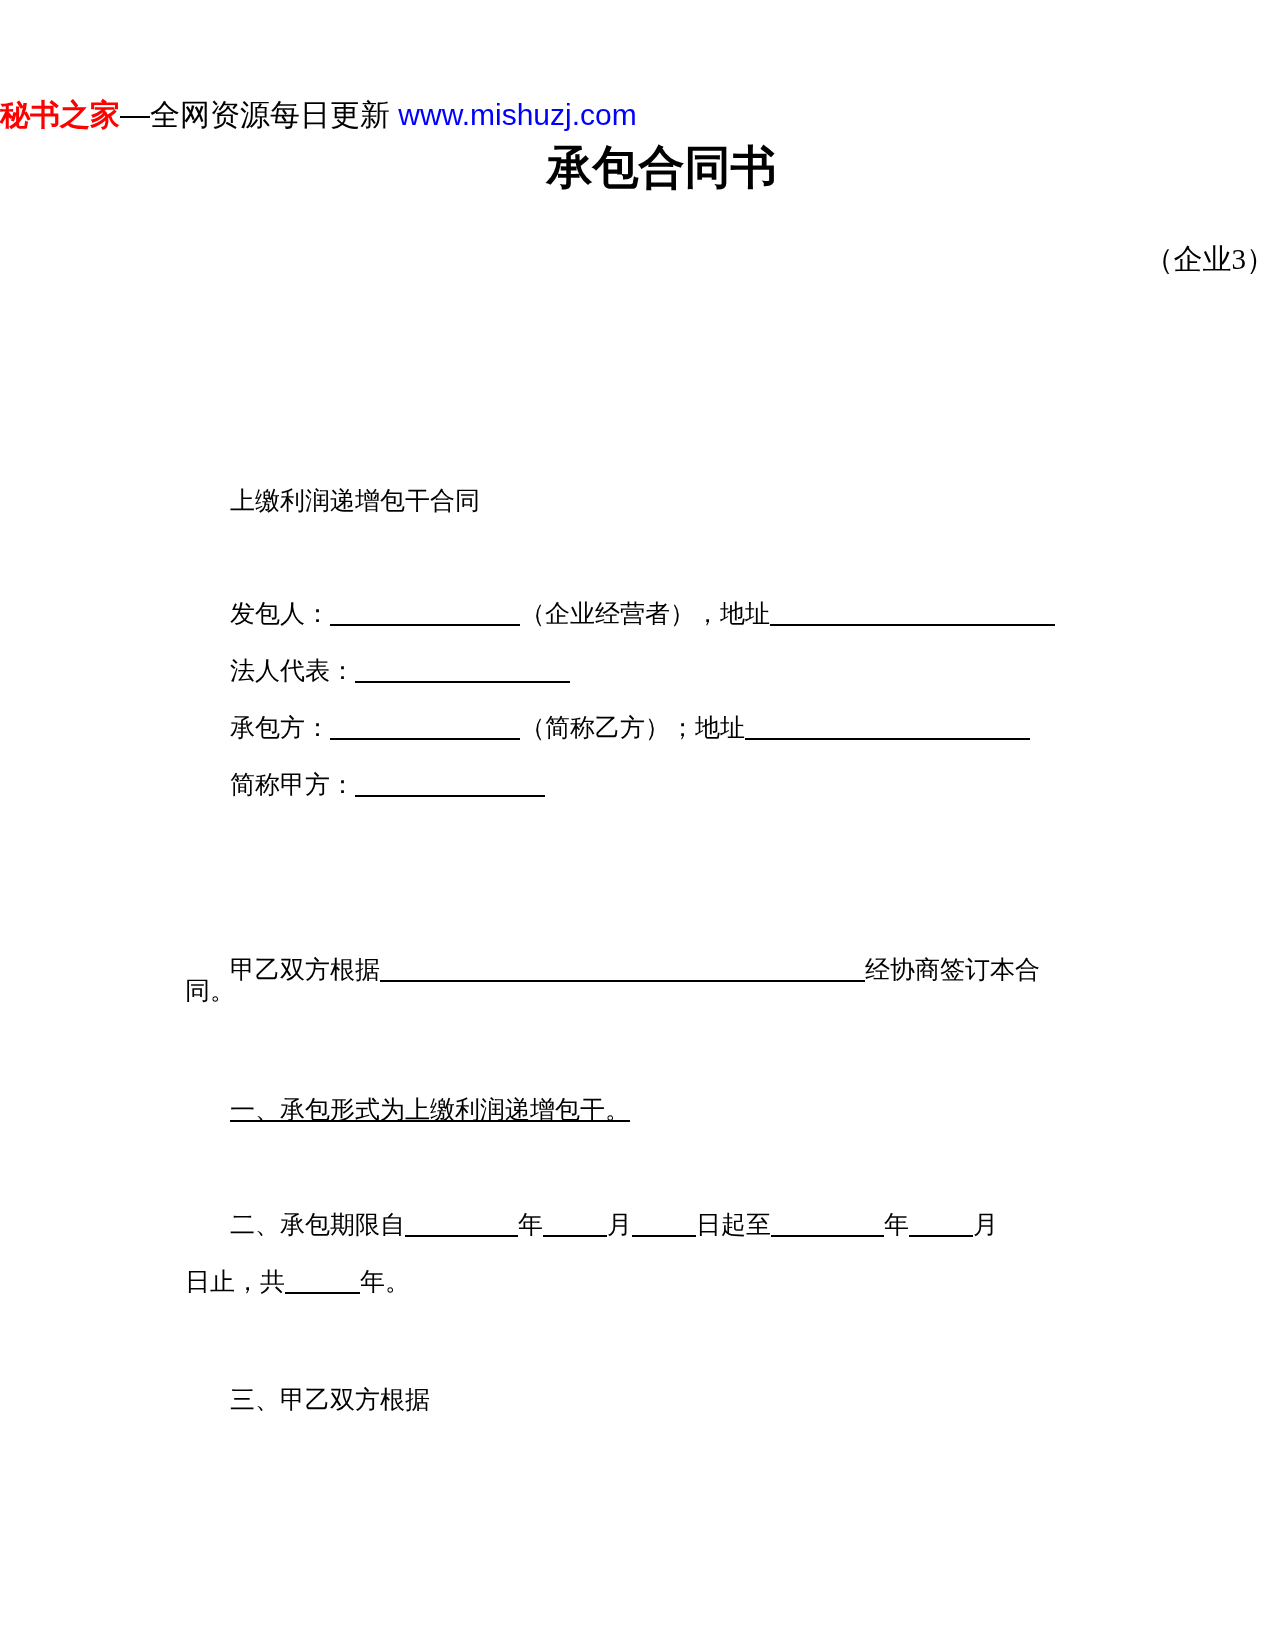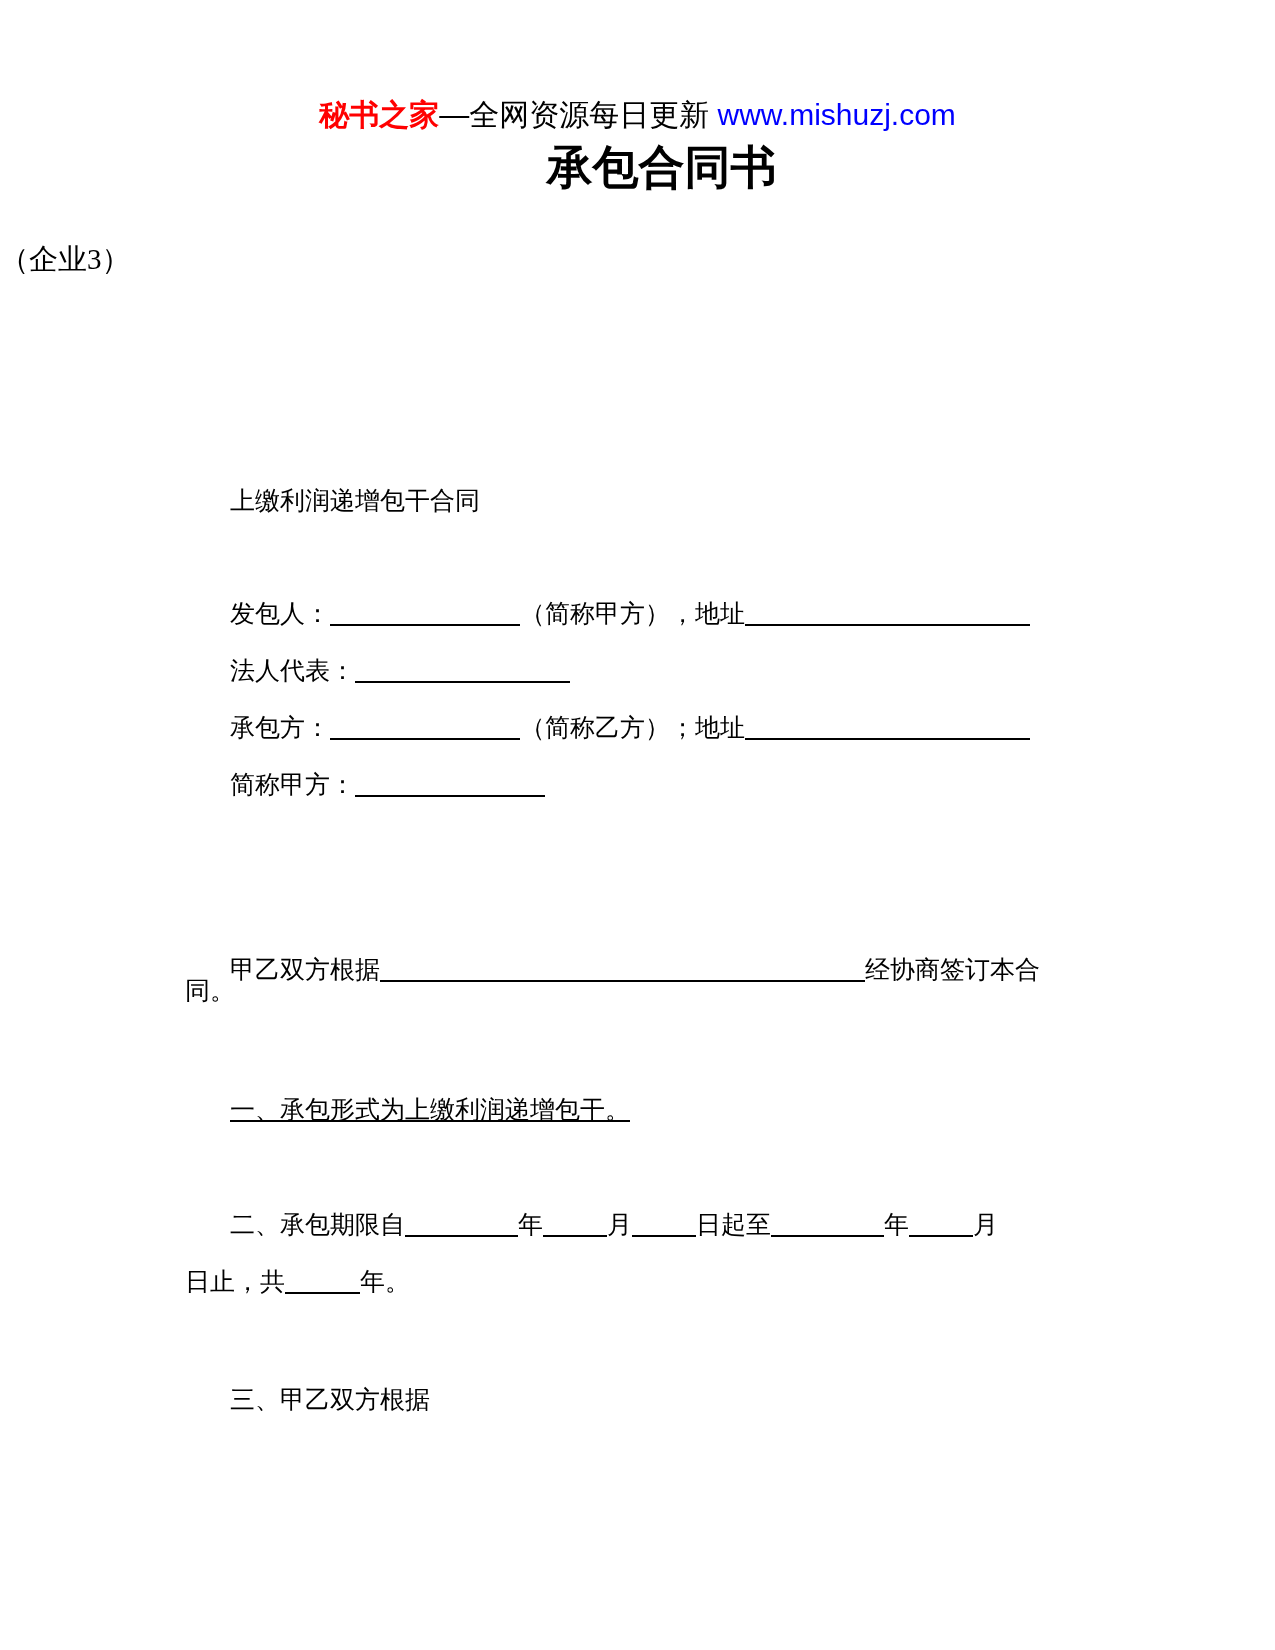--- a/index.html
+++ b/index.html
@@ -13,21 +13,20 @@
     height: 1650px;
     background: #ffffff;
     margin: 0 auto;
     overflow: hidden;
   }
   .header {
     position: absolute;
     top: 98px;
     left: 0;
     width: 100%;
-    text-align: center;
     font-family: "Liberation Sans", "DejaVu Sans", sans-serif;
     font-size: 30px;
     line-height: 34px;
     white-space: nowrap;
   }
   .brand {
     color: #ff0000;
     font-weight: 700;
   }
   .tagline {
@@ -51,21 +50,21 @@
     font-weight: 700;
     font-size: 46px;
     line-height: 54px;
     padding-left: 24px;
   }
   .subtitle {
     position: absolute;
     top: 242px;
     left: 0;
     width: 100%;
-    text-align: left;
+    text-align: right;
     color: #000000;
     font-family: "Liberation Serif", "DejaVu Serif", serif;
     font-size: 29px;
     line-height: 34px;
   }
   .doc-line {
     position: absolute;
     color: #000000;
     font-family: "Liberation Serif", "DejaVu Serif", serif;
     font-size: 25px;
@@ -87,21 +86,21 @@
   <div class="header">
     <span class="brand">秘书之家</span><span class="tagline">—全网资源每日更新 </span><a class="url">www.mishuzj.com</a>
   </div>
 
   <h1 class="title">承包合同书</h1>
 
   <div class="subtitle">（企业3）</div>
 
   <div>
       <div class="doc-line" style="top: 484px; left: 230px;"><span>上缴利润递增包干合同</span></div>
-      <div class="doc-line" style="top: 597px; left: 230px;"><span>发包人：</span><span class="blank" style="width: 190px;"></span><span>（简称甲方），地址</span><span class="blank" style="width: 285px;"></span></div>
+      <div class="doc-line" style="top: 597px; left: 230px;"><span>发包人：</span><span class="blank" style="width: 190px;"></span><span>（企业经营者），地址</span><span class="blank" style="width: 285px;"></span></div>
       <div class="doc-line" style="top: 654px; left: 230px;"><span>法人代表：</span><span class="blank" style="width: 215px;"></span></div>
       <div class="doc-line" style="top: 711px; left: 230px;"><span>承包方：</span><span class="blank" style="width: 190px;"></span><span>（简称乙方）；地址</span><span class="blank" style="width: 285px;"></span></div>
       <div class="doc-line" style="top: 768px; left: 230px;"><span>简称甲方：</span><span class="blank" style="width: 190px;"></span></div>
       <div class="doc-line" style="top: 917px; left: 230px; margin-top: 36px;"><span>甲乙双方根据</span><span class="blank" style="width: 485px;"></span><span>经协商签订本合</span></div>
       <div class="doc-line" style="top: 974px; left: 185px;"><span>同。</span></div>
       <div class="doc-line" style="top: 1093px; left: 230px; text-decoration: underline;"><span>一、承包形式为上缴利润递增包干。</span></div>
       <div class="doc-line" style="top: 1208px; left: 230px;"><span>二、承包期限自</span><span class="blank" style="width: 113px;"></span><span>年</span><span class="blank" style="width: 64px;"></span><span>月</span><span class="blank" style="width: 64px;"></span><span>日起至</span><span class="blank" style="width: 113px;"></span><span>年</span><span class="blank" style="width: 64px;"></span><span>月</span></div>
       <div class="doc-line" style="top: 1265px; left: 185px;"><span>日止，共</span><span class="blank" style="width: 75px;"></span><span>年。</span></div>
       <div class="doc-line" style="top: 1383px; left: 230px;"><span>三、甲乙双方根据</span></div>
     </div>

